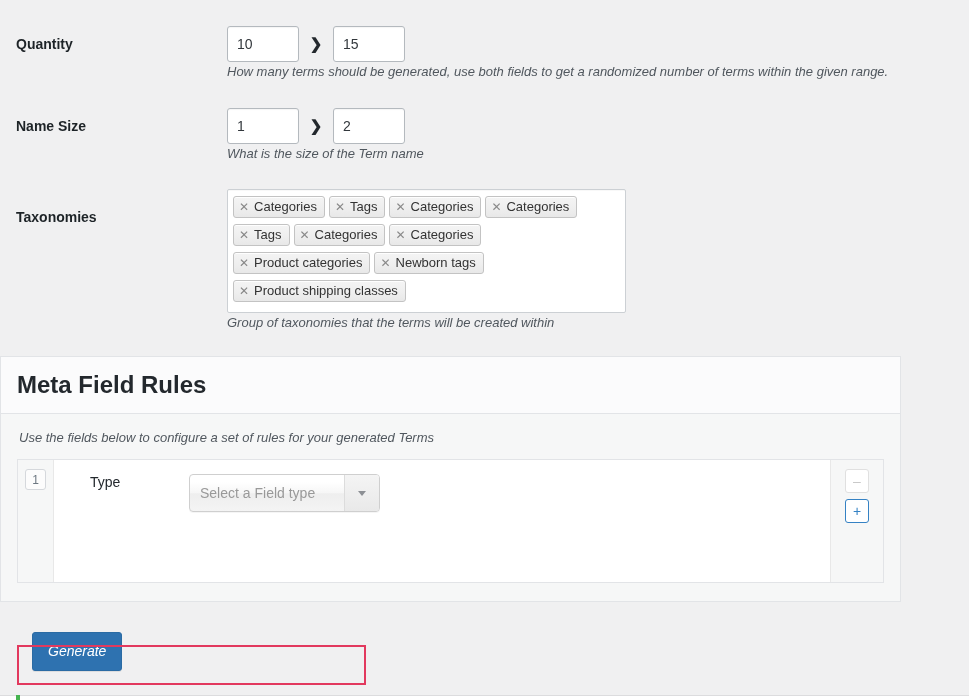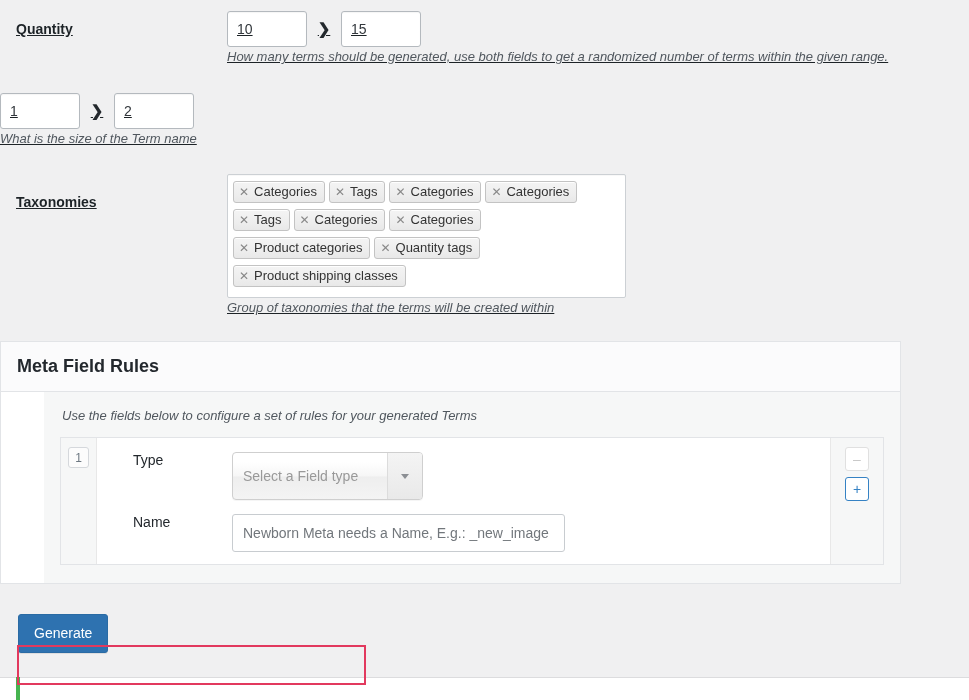--- a/index.html
+++ b/index.html
@@ -45,21 +45,21 @@
     color: #50575e;
     line-height: 1.5;
   }
 
   
   .interval {
     display: flex;
     align-items: stretch;
   }
   .num-input {
-    width: 80px;
+    width: 72px;
     height: 36px;
     box-sizing: border-box;
     border: 1px solid #b4b9be;
     border-radius: 3px;
     background: #ffffff;
     font-family: "Liberation Sans", sans-serif;
     font-size: 14px;
     color: #32373c;
     padding: 0 9px;
     outline: none;
@@ -121,30 +121,29 @@
     border: 1px solid #e2e4e7;
     border-top: 1px solid #e2e4e7;
     margin: 0;
   }
   .card-header {
     background: #fbfbfc;
     border-bottom: 1px solid #e2e4e7;
     padding: 14px 16px 14px 16px;
   }
   .card-title {
-    font-size: 18px;
+    font-size: 24px;
     font-weight: bold;
     color: #23282d;
     margin: 0;
     line-height: 1.2;
   }
   .card-body {
     padding: 16px 16px 18px 16px;
     background: #f6f7f7;
-    margin-left: 43px;
   }
   .card-desc {
     font-style: italic;
     font-size: 13px;
     color: #50575e;
     margin: 0 0 14px 2px;
   }
 
   
   .rule {
@@ -227,21 +226,21 @@
     flex: 0 0 135px;
     padding-left: 36px;
     box-sizing: border-box;
     font-size: 14px;
     color: #23282d;
   }
 
   
   .chosen-select {
     width: 191px;
-    height: 48px;
+    height: 38px;
     box-sizing: border-box;
     display: flex;
     align-items: stretch;
     border: 1px solid #cfcfcf;
     border-radius: 4px;
     background: linear-gradient(#ffffff 20%, #f6f6f6 50%, #eeeeee 52%, #f4f4f4 100%);
     box-shadow: 0 1px 0 rgba(0,0,0,.04);
     cursor: pointer;
     overflow: hidden;
   }
@@ -328,21 +327,21 @@
     left: 17px;
     top: 645px;
     width: 349px;
     height: 40px;
     border: 2px solid #e2395e;
     box-sizing: border-box;
     pointer-events: none;
   }
 
   
-  .section-top { padding-top: 11px; text-decoration: underline; }
+  .section-top { padding-top: 26px; }
   .gap-sm { height: 26px; }
   .gap-card { height: 23px; }
   .gap-btn { height: 30px; }
   .gap-notice { height: 24px; }
 </style>
 </head>
 <body>
 
 <div class="section-top">
 
@@ -354,20 +353,21 @@
         <div class="interval-sep">❯</div>
         <input class="num-input" type="text" value="15" style="">
       </div>
       <div class="desc">How many terms should be generated, use both fields to get a randomized number of terms within the given range.</div>
     </div>
   </div>
 
   <div class="gap-sm"></div>
 
   <div class="form-row">
+    <div class="row-label">Name Size</div>
     <div class="row-field">
       <div class="interval">
         <input class="num-input" type="text" value="1" style="">
         <div class="interval-sep">❯</div>
         <input class="num-input" type="text" value="2" style="">
       </div>
       <div class="desc">What is the size of the Term name</div>
     </div>
   </div>
 
@@ -395,21 +395,21 @@
             <span class="x">✕</span>
             <span>Categories</span>
           </span><span class="chip">
             <span class="x">✕</span>
             <span>Categories</span>
           </span><span class="chip">
             <span class="x">✕</span>
             <span>Product categories</span>
           </span><span class="chip">
             <span class="x">✕</span>
-            <span>Quantity tags</span>
+            <span>Newborn tags</span>
           </span><span class="chip">
             <span class="x">✕</span>
             <span>Product shipping classes</span>
           </span></div>
       <div class="desc">Group of taxonomies that the terms will be created within</div>
     </div>
   </div>
 
 </div>
 
@@ -431,37 +431,33 @@
         <div class="rule-row">
           <div class="rule-label">Type</div>
           <div class="chosen-select">
             <span class="chosen-text">Select a Field type</span>
             <span class="chosen-arrow">
                 <i></i>
               </span>
           </div>
         </div>
 
-        <div class="rule-row">
-          <div class="rule-label">Name</div>
-          <input class="text-input" type="text" placeholder="Newborn Meta needs a Name, E.g.: _new_image" style="">
-        </div>
       </div>
 
       <div class="rule-actions">
         <div class="mini-btn remove">–</div>
         <div class="mini-btn add">+</div>
       </div>
     </div>
   </div>
 </div>
 
 <div class="gap-btn"></div>
 
-<div style="padding-left:18px;">
+<div style="padding-left:32px;font-style:italic;">
   <span class="btn-primary">Generate</span>
 </div>
 
 <div class="gap-notice"></div>
 
 <div class="notice-band">
   <div class="notice-inner">
     
   </div>
 </div>

